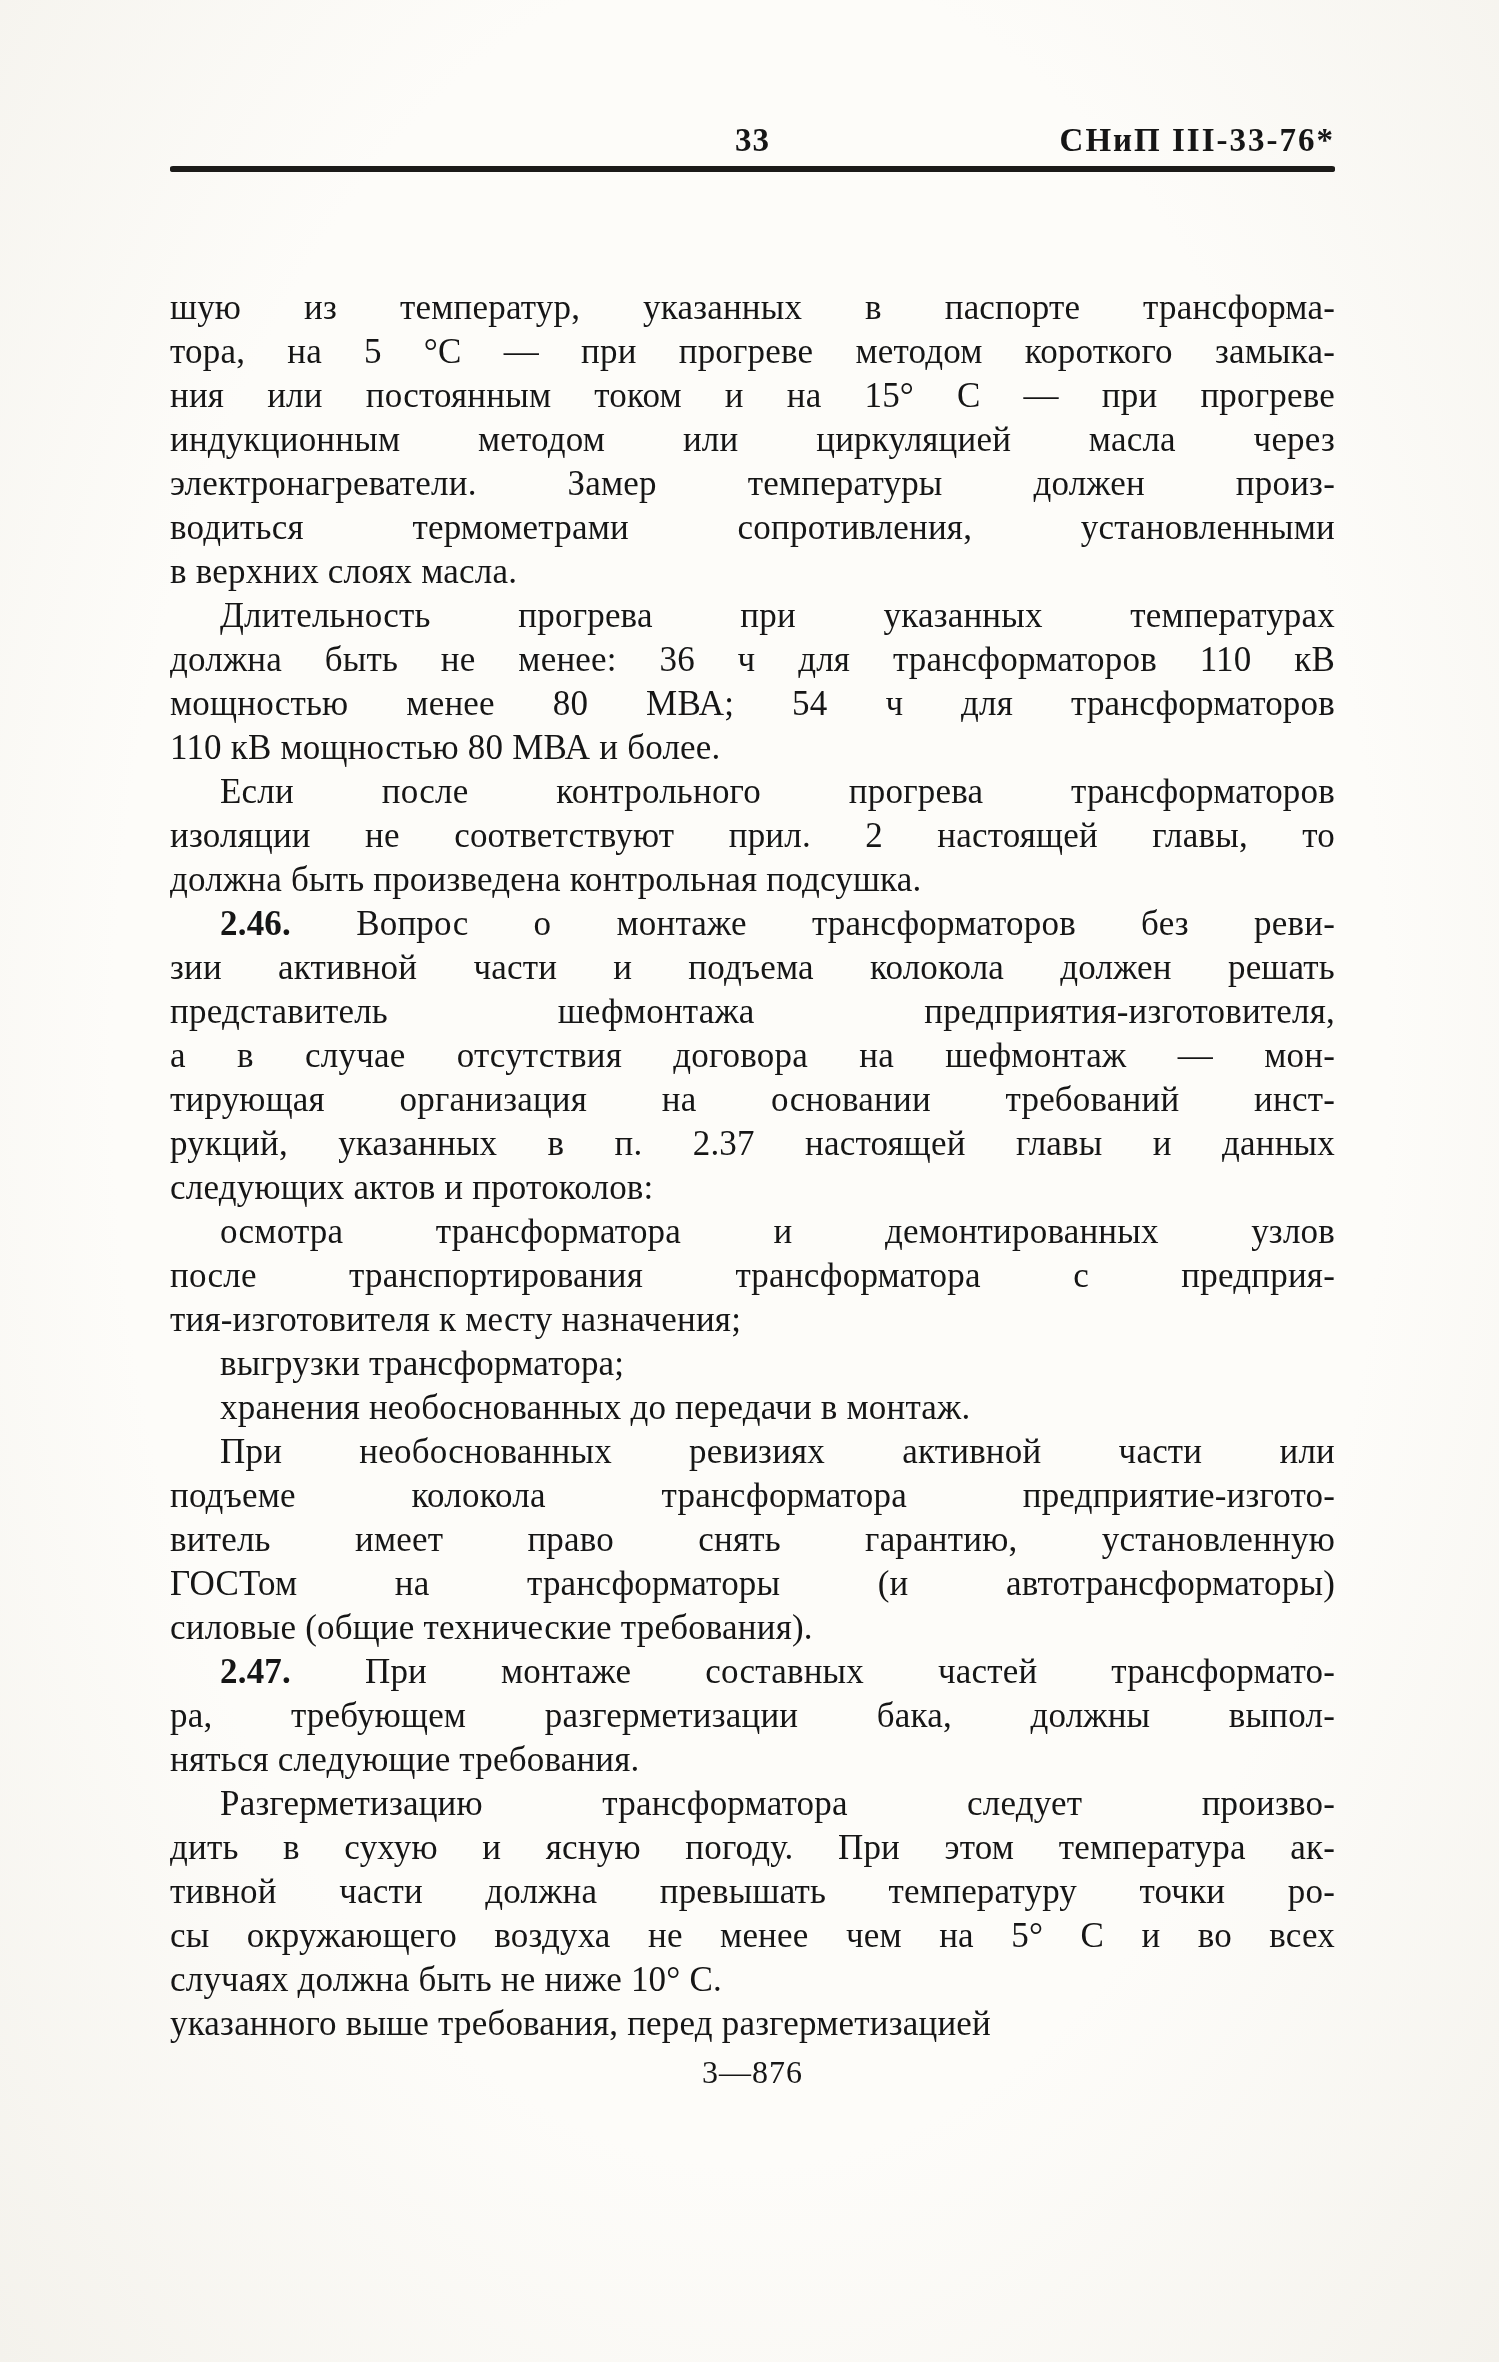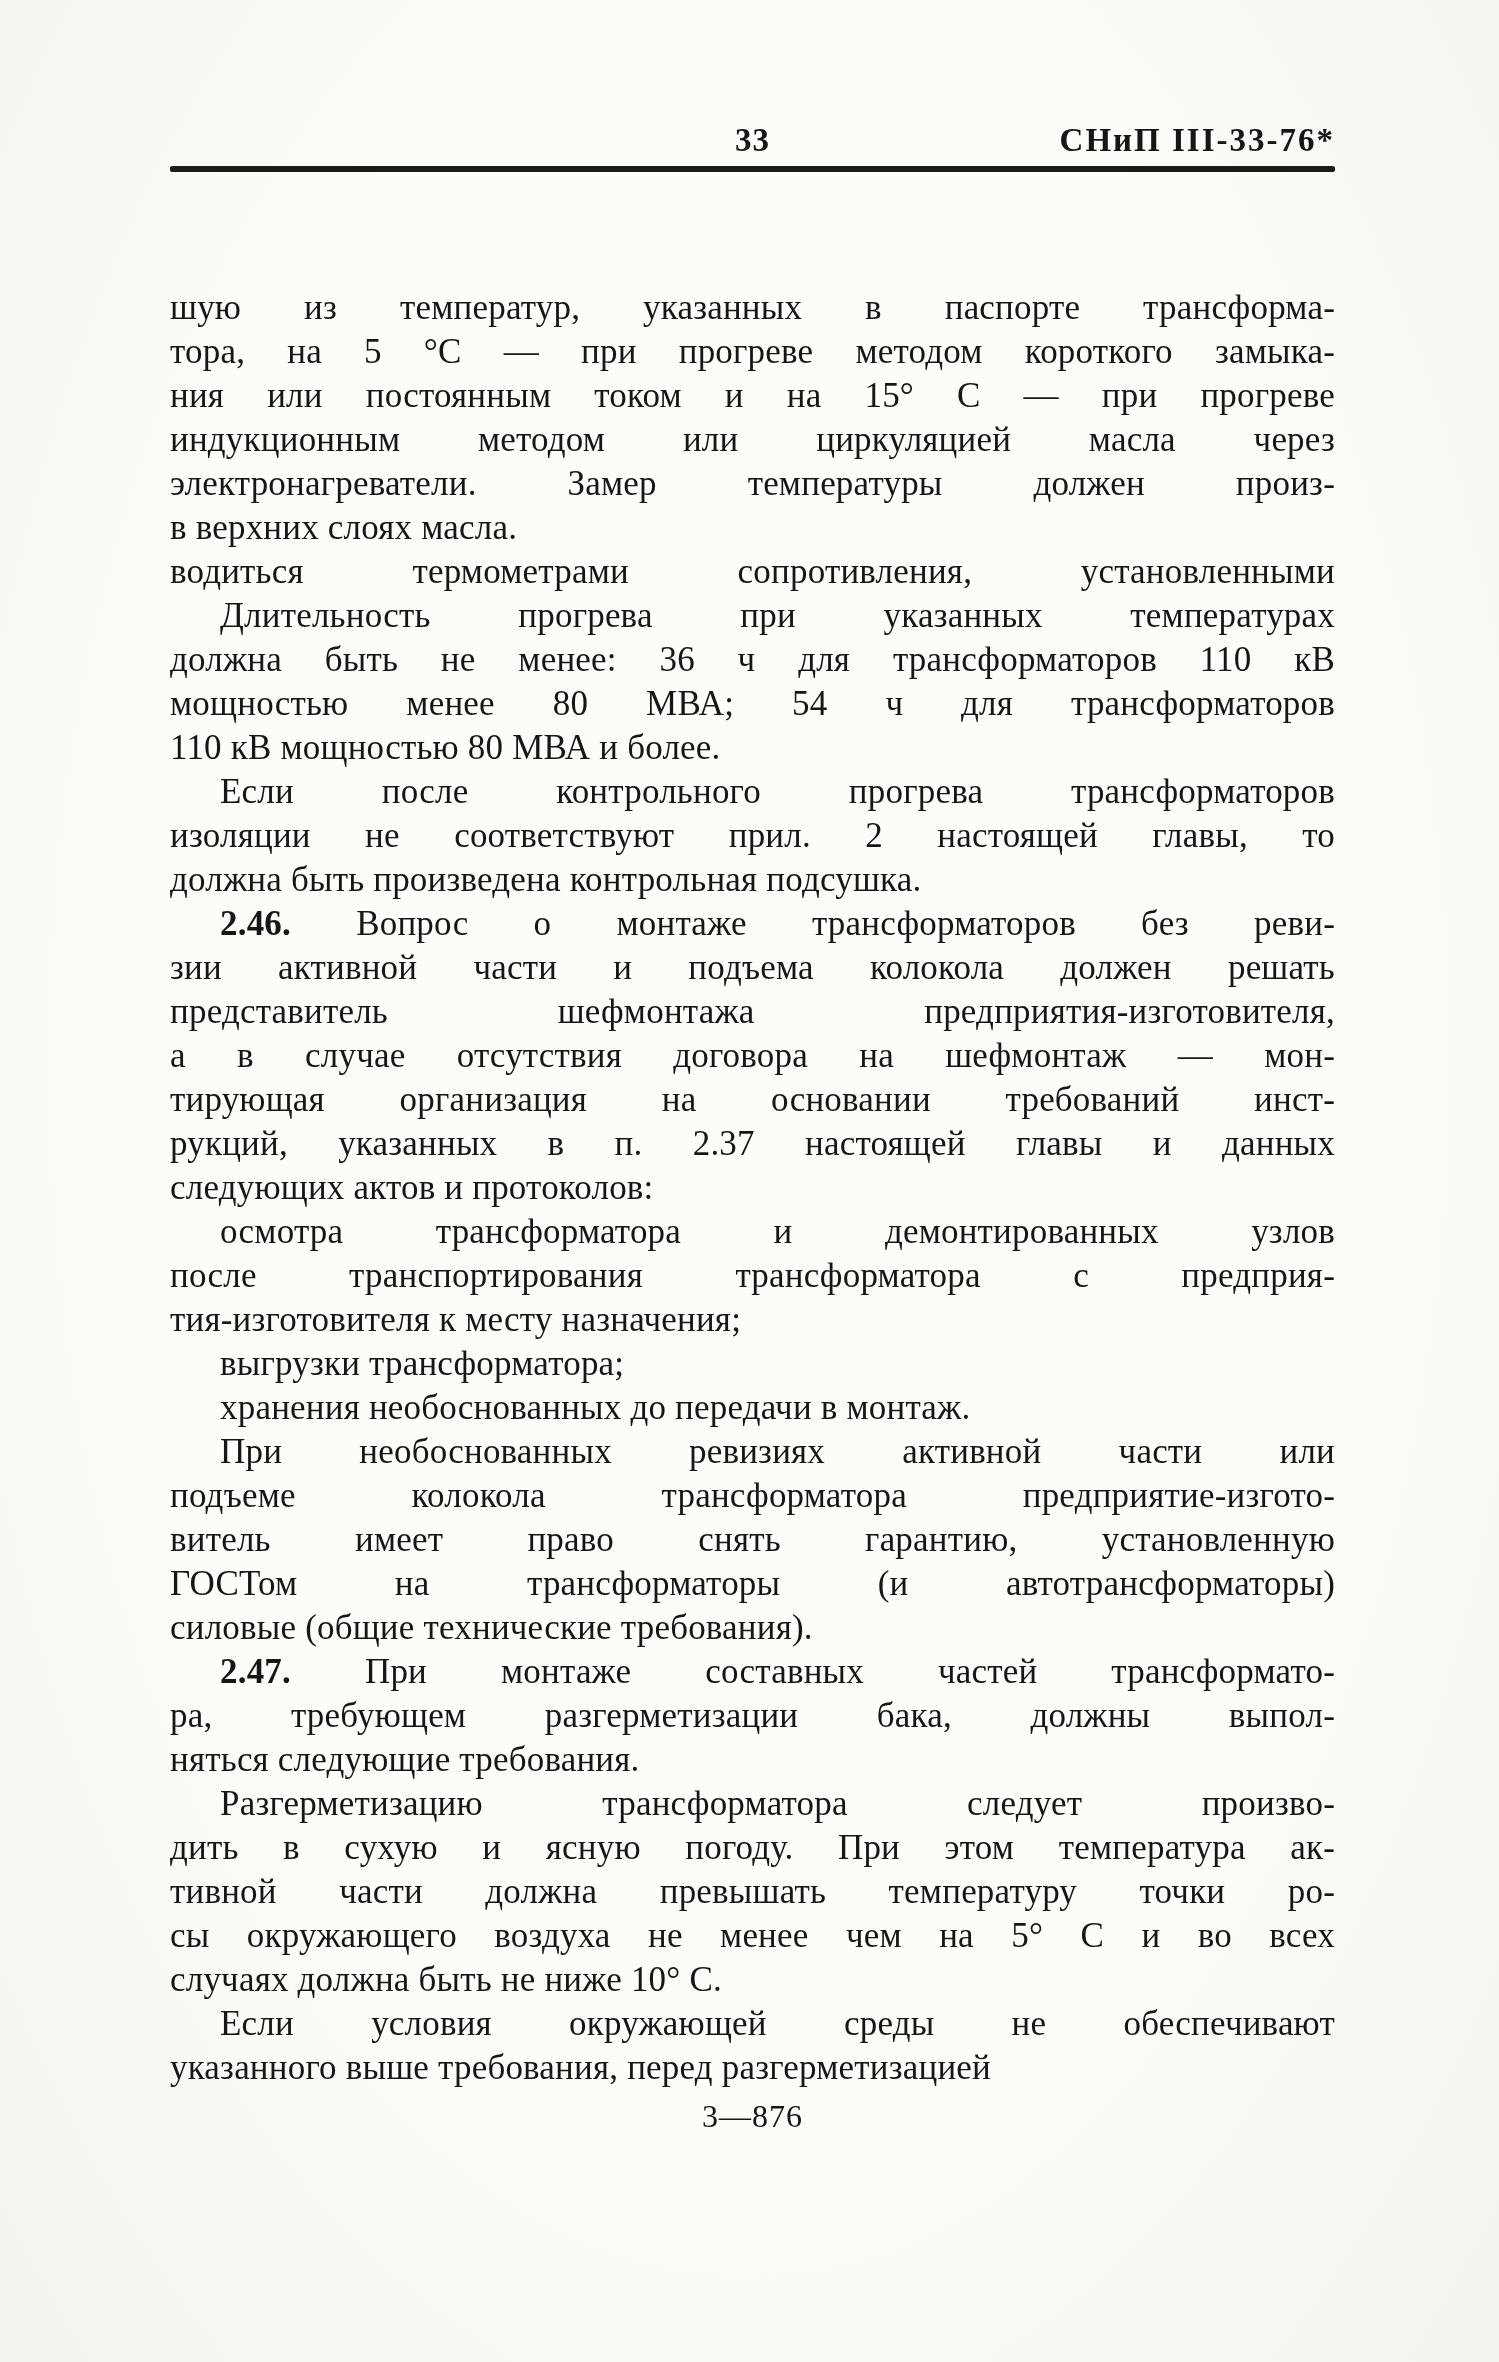--- a/index.html
+++ b/index.html
@@ -101,22 +101,22 @@
 
   <div class="header-rule"></div>
 
   <main class="text-block">
       <div class="para">
         <div class="line">шую из температур, указанных в паспорте трансформа-</div>
         <div class="line">тора, на 5 °С — при прогреве методом короткого замыка-</div>
         <div class="line">ния или постоянным током и на 15° С — при прогреве</div>
         <div class="line">индукционным методом или циркуляцией масла через</div>
         <div class="line">электронагреватели. Замер температуры должен произ-</div>
+        <div class="line">водиться термометрами сопротивления, установленными</div>
         <div class="line last">в верхних слоях масла.</div>
-        <div class="line">водиться термометрами сопротивления, установленными</div>
       </div>
       <div class="para">
         <div class="line indent">Длительность прогрева при указанных температурах</div>
         <div class="line">должна быть не менее: 36 ч для трансформаторов 110 кВ</div>
         <div class="line">мощностью менее 80 МВА; 54 ч для трансформаторов</div>
         <div class="line last">110 кВ мощностью 80 МВА и более.</div>
       </div>
       <div class="para">
         <div class="line indent">Если после контрольного прогрева трансформаторов</div>
         <div class="line">изоляции не соответствуют прил. 2 настоящей главы, то</div>
@@ -155,20 +155,19 @@
         <div class="line last">няться следующие требования.</div>
       </div>
       <div class="para">
         <div class="line indent">Разгерметизацию трансформатора следует произво-</div>
         <div class="line">дить в сухую и ясную погоду. При этом температура ак-</div>
         <div class="line">тивной части должна превышать температуру точки ро-</div>
         <div class="line">сы окружающего воздуха не менее чем на 5° С и во всех</div>
         <div class="line last">случаях должна быть не ниже 10° С.</div>
       </div>
       <div class="para">
-        <div class="line indent">Если условия окружающей среды не обеспечивают</div>
         <div class="line last">указанного выше требования, перед разгерметизацией</div>
       </div>
     </main>
 
   <div class="footer-signature">3—876</div>
 
 </div>
 
 </body></html>

